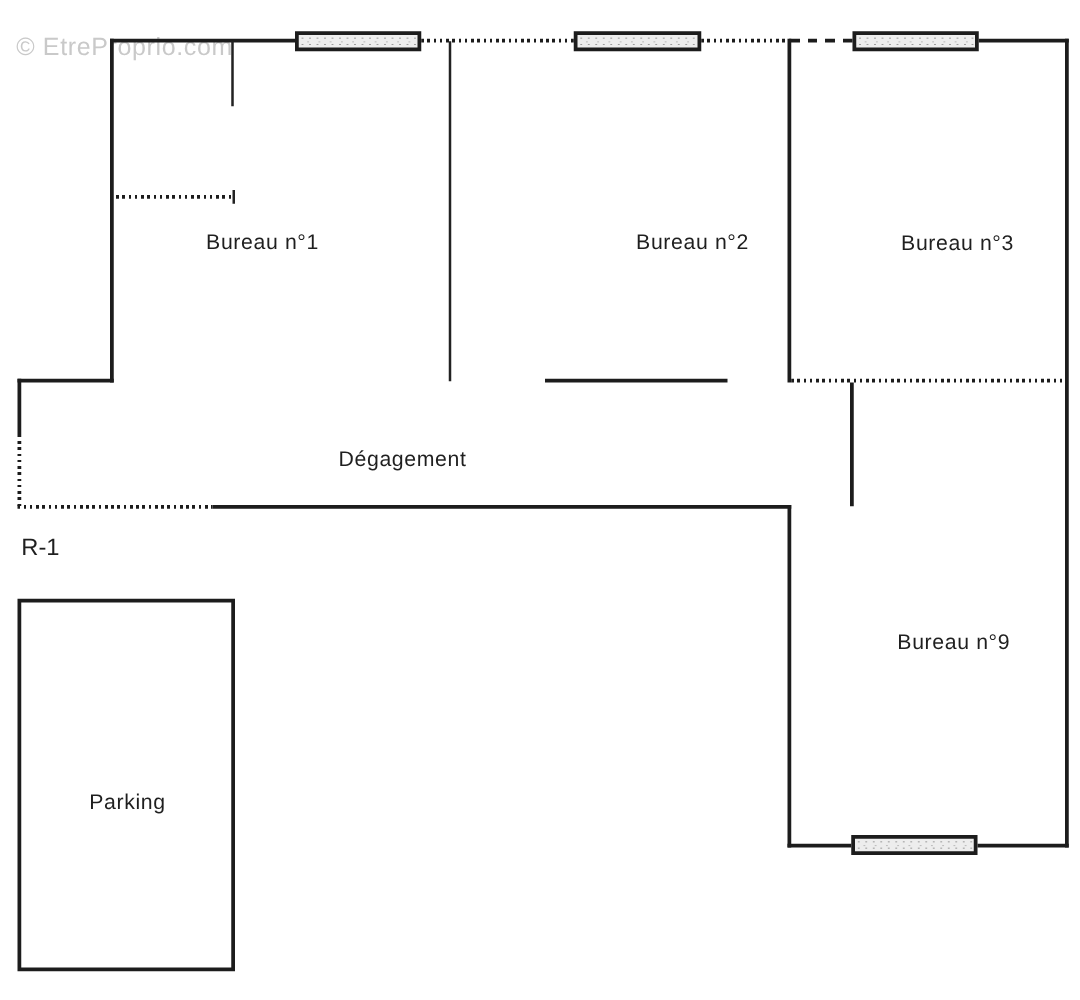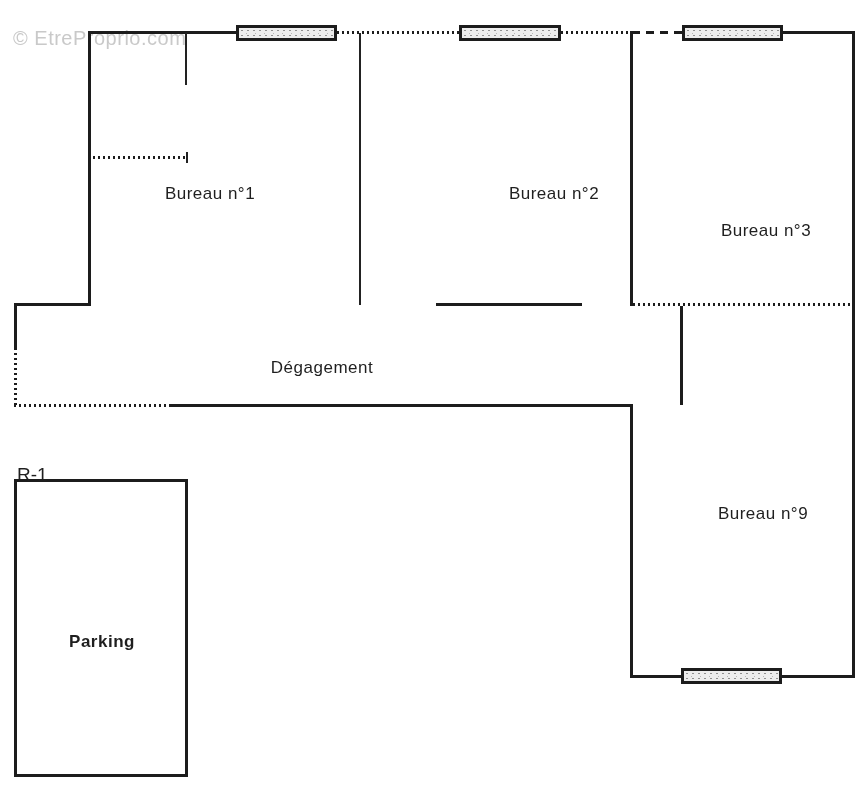--- a/index.html
+++ b/index.html
@@ -39,21 +39,20 @@
     font-size: 17px;
     color: #1f1f1f;
     white-space: nowrap;
     letter-spacing: 0.5px;
   }
   .floor-label {
     position: absolute;
     font-size: 19px;
     color: #1f1f1f;
     white-space: nowrap;
-    margin-top: 36px;
   }
   .watermark {
     position: absolute;
     left: 13px;
     top: 27px;
     font-size: 20px;
     color: #c9c9c9;
     white-space: nowrap;
     letter-spacing: 0.5px;
   }
@@ -106,19 +105,19 @@
 
   <div class="wall" style="left:630px;top:404px;width:3px;height:274px;"></div>
   <div class="wall" style="left:630px;top:675px;width:54px;height:3px;"></div>
   <div class="window" style="left:681px;top:668px;width:101px;height:16px;"></div>
   <div class="wall" style="left:782px;top:675px;width:73px;height:3px;"></div>
 
   <div class="parking-rect" style="left:14px;top:479px;width:174px;height:298px;"></div>
 
   <div class="room-label" style="left:210px;top:194px;">Bureau n°1</div>
   <div class="room-label" style="left:515px;top:194px;margin-left:39px;">Bureau n°2</div>
-  <div class="room-label" style="left:766px;top:195px;margin-top:36px;">Bureau n°3</div>
+  <div class="room-label" style="left:766px;top:195px;">Bureau n°3</div>
   <div class="room-label" style="left:322px;top:368px;">Dégagement</div>
   <div class="room-label" style="left:763px;top:514px;">Bureau n°9</div>
-  <div class="room-label" style="left:102px;top:642px;font-weight:bold;">Parking</div>
+  <div class="room-label" style="left:102px;top:642px;">Parking</div>
   <div class="floor-label" style="left:17px;top:428px;">R-1</div>
 
 </div>
 
 </body></html>

